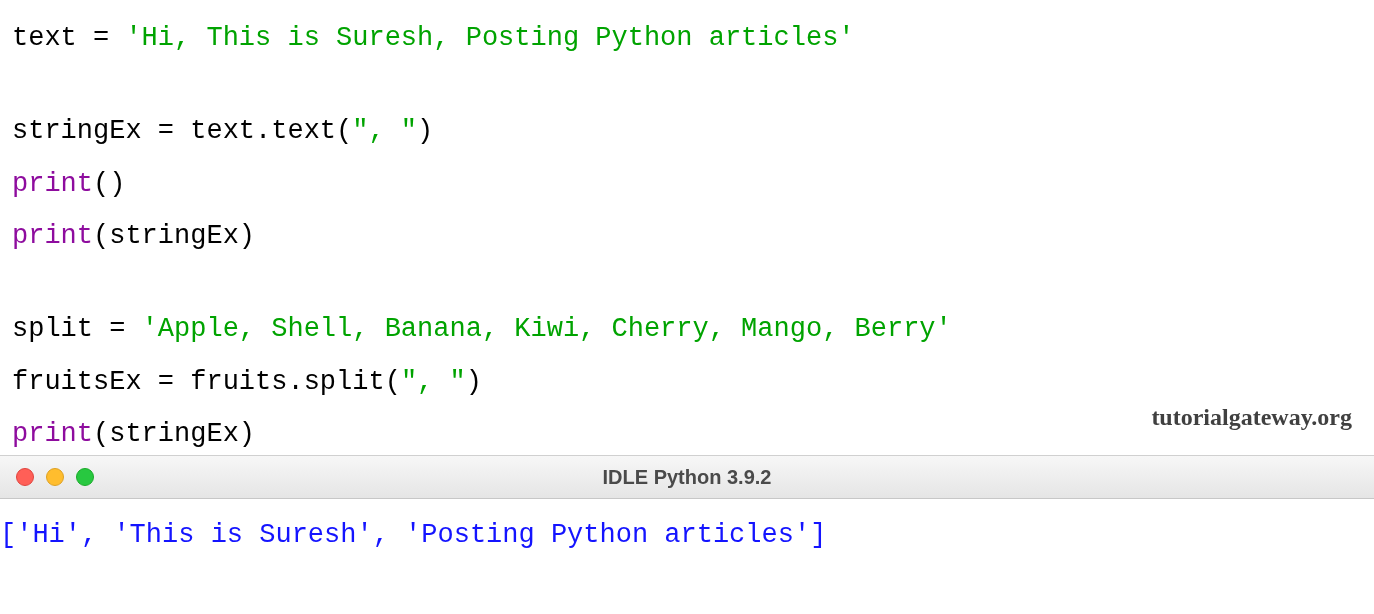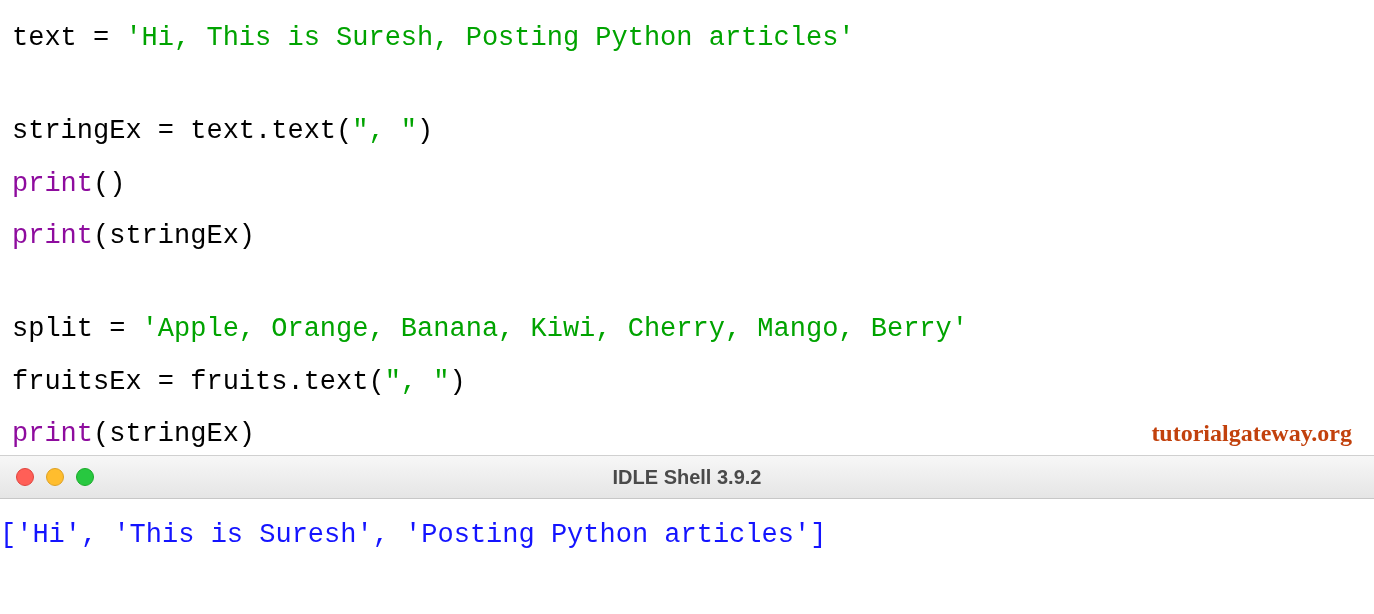--- a/index.html
+++ b/index.html
@@ -13,24 +13,24 @@
     overflow: hidden;
   }
   .editor {
     padding: 6px 12px 0 12px;
     background: #fff;
     position: relative;
   }
   .watermark {
     position: absolute;
     right: 22px;
-    bottom: 4px;
+    bottom: 20px;
     font-family: Georgia, "Times New Roman", serif;
     font-size: 24px;
-    color: #c2410c;
+    color: #404040;
     font-weight: bold;
     text-align: center;
   }
   .titlebar {
     height: 44px;
     background: linear-gradient(to bottom, #f7f7f7, #e5e5e5);
     border-top: 1px solid #d0d0d0;
     border-bottom: 1px solid #c7c7c7;
     display: flex;
     align-items: center;
@@ -73,32 +73,32 @@
 </head>
 <body>
 
 <div class="editor">
 <pre><span class="c-default">text</span><span class="c-default"> = </span><span class="c-string">'Hi, This is Suresh, Posting Python articles'</span></pre>
 <div class="blank"></div>
 <pre><span class="c-default">stringEx</span><span class="c-default"> = text.text(</span><span class="c-string">", "</span><span class="c-default">)</span></pre>
 <pre><span class="c-builtin">print</span><span class="c-default">()</span></pre>
 <pre><span class="c-builtin">print</span><span class="c-default">(stringEx)</span></pre>
 <div class="blank"></div>
-<pre><span class="c-default">split</span><span class="c-default"> = </span><span class="c-string">'Apple, Orange, Banana, Kiwi, Cherry, Mango, Berry'</span></pre>
-<pre><span class="c-default">fruitsEx</span><span class="c-default"> = fruits.text(</span><span class="c-string">", "</span><span class="c-default">)</span></pre>
+<pre><span class="c-default">split</span><span class="c-default"> = </span><span class="c-string">'Apple, Shell, Banana, Kiwi, Cherry, Mango, Berry'</span></pre>
+<pre><span class="c-default">fruitsEx</span><span class="c-default"> = fruits.split(</span><span class="c-string">", "</span><span class="c-default">)</span></pre>
 <pre><span class="c-builtin">print</span><span class="c-default">(stringEx)</span></pre>
 <div class="watermark">tutorialgateway.org</div>
 </div>
 
 <div class="titlebar">
   <div class="traffic">
     <div class="dot close-dot"></div>
     <div class="dot min-dot"></div>
     <div class="dot max-dot"></div>
   </div>
-  <div class="title">IDLE Shell 3.9.2</div>
+  <div class="title">IDLE Python 3.9.2</div>
 </div>
 
 <div class="shell">
 <pre><span class="c-output">['Hi', 'This is Suresh', 'Posting Python articles']</span></pre>
 <div class="blank"></div>
 <pre><span class="c-prompt">&gt;&gt;&gt; </span></pre>
 </div>
 
 </body></html>

